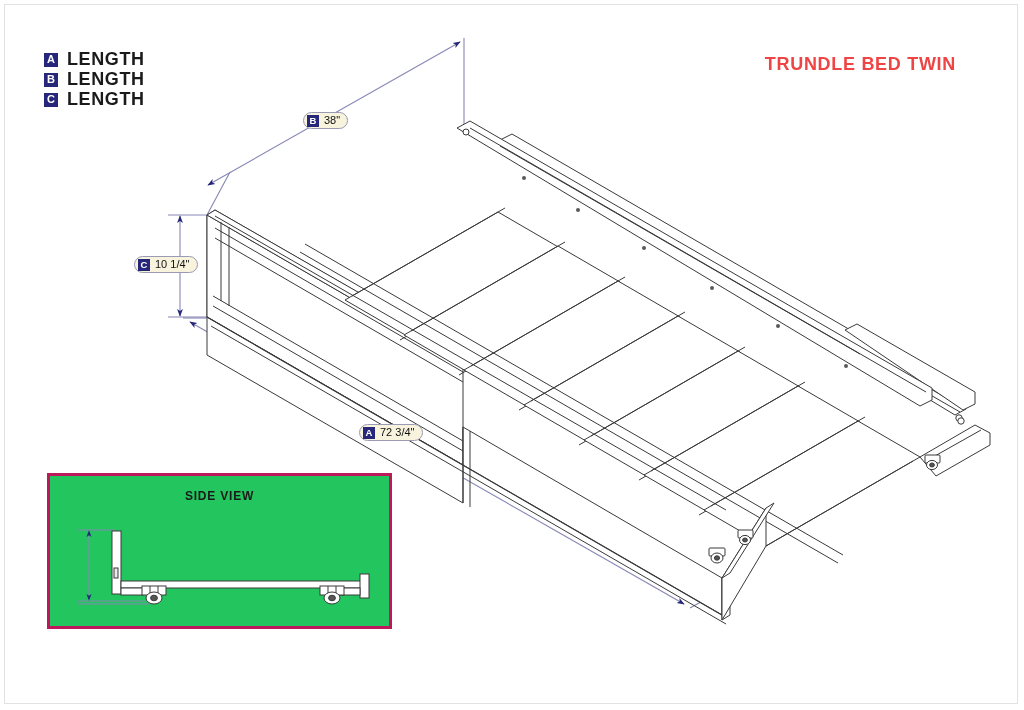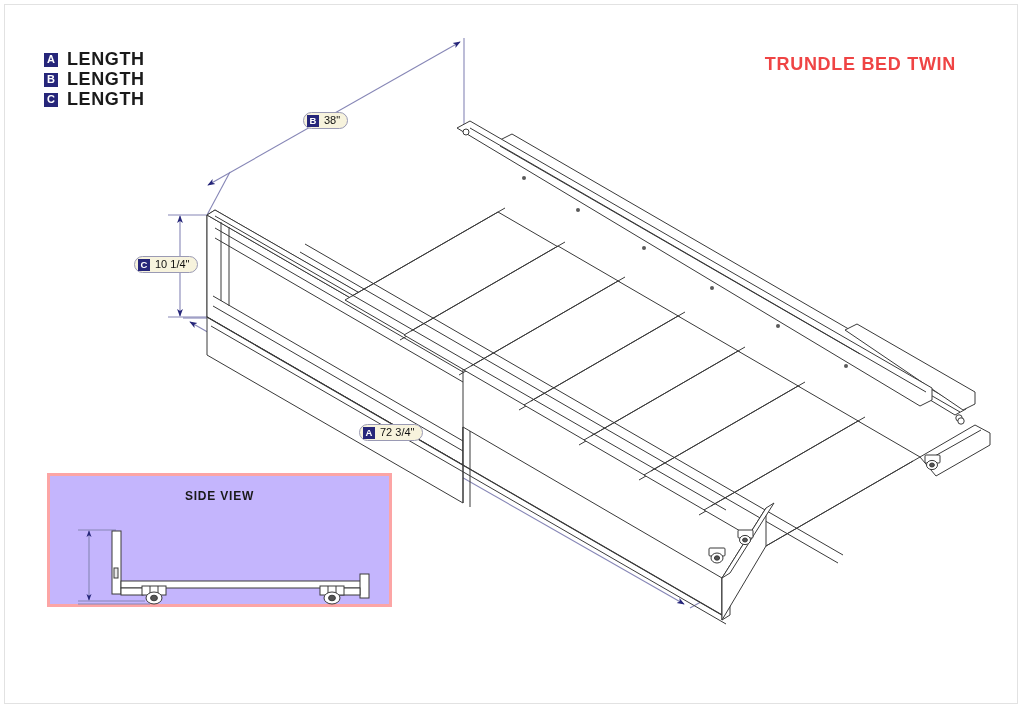--- a/index.html
+++ b/index.html
@@ -114,23 +114,23 @@
   #callout-b { left: 303px; top: 112px; }
   #callout-c { left: 134px; top: 256px; }
   #callout-a { left: 359px; top: 424px; }
 
   
   #side-view-panel {
     position: absolute;
     left: 47px;
     top: 473px;
     width: 345px;
-    height: 134px;
-    background: #c4b5fd;
-    border: 3px solid #fca5a5;
+    height: 156px;
+    background: #22c55e;
+    border: 3px solid #be185d;
     box-sizing: border-box;
   }
   #side-view-title {
     position: absolute;
     left: 0;
     right: 0;
     top: 13px;
     text-align: center;
     font-size: 12px;
     font-weight: bold;

